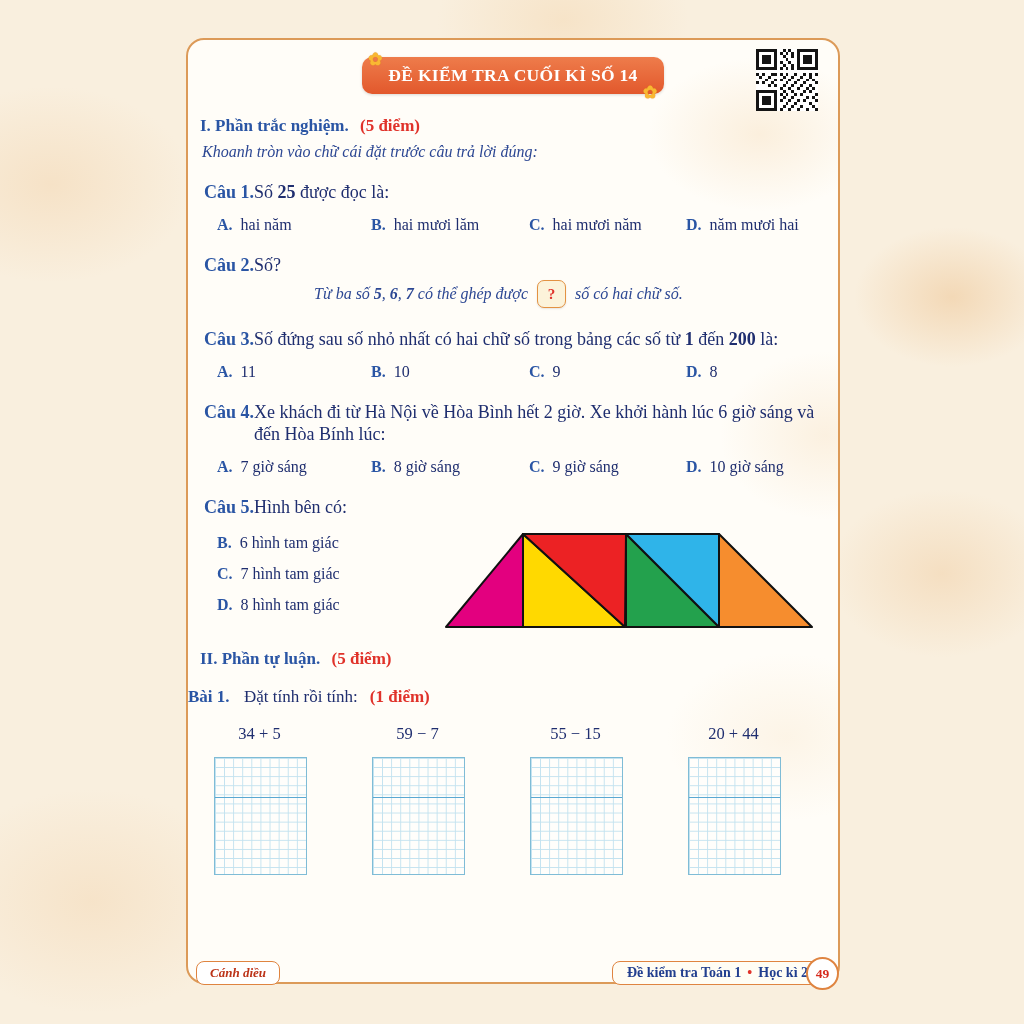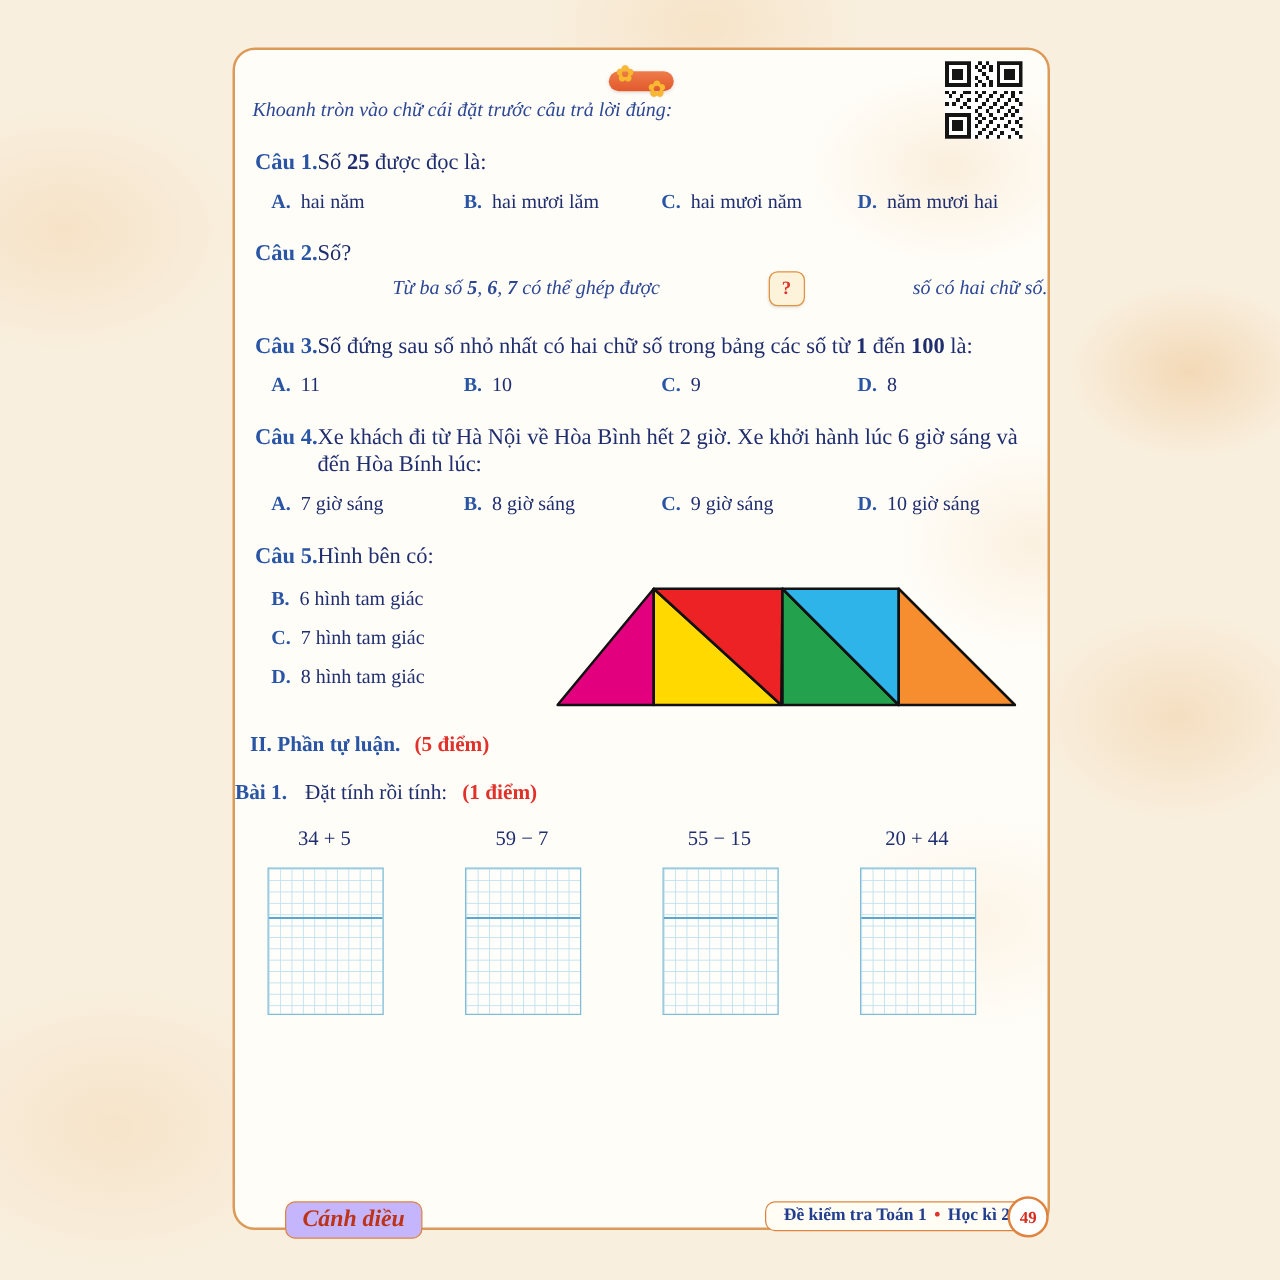--- a/index.html
+++ b/index.html
@@ -36,21 +36,21 @@
   .sec-head .t{color:#2a55a4;}
   .sec-head .p{color:#e0322a;margin-left:7px;}
   .instruction{margin:7px 0 0 14px;font-style:italic;color:#2c4793;font-size:16px;}
   .q-head{display:flex;margin:20px 0 0 16px;font-size:18px;line-height:1.25;}
   .q-label{color:#2a55a4;font-weight:bold;min-width:50px;flex:0 0 auto;}
   .q-text{color:#1f2e6f;}
   .b{font-weight:bold;}
   .options{display:grid;grid-template-columns:154px 158px 157px auto;margin:12px 0 0 29px;font-size:16px;}
   .opt-letter{color:#2a55a4;font-weight:bold;margin-right:8px;}
   .opt-text{color:#1f2e6f;text-align:right;}
-  .q2-line{margin:4px 0 0 126px;font-style:italic;color:#2c4793;font-size:16px;display:flex;align-items:center;justify-content:space-between;}
+  .q2-line{margin:4px 0 0 126px;font-style:italic;color:#2c4793;font-size:16px;display:flex;align-items:center;}
   .mystery-box{
     display:inline-flex;align-items:center;justify-content:center;flex:0 0 auto;
     width:27px;height:26px;border:1.5px solid #e39242;border-radius:7px;background:#fcf3da;
     color:#e0322a;font-weight:bold;font-style:normal;font-size:15px;margin:0 9px;
     box-shadow:0 1px 2px rgba(0,0,0,.10);
   }
   .q5-row{display:flex;margin:10px 0 0 16px;}
   .q5-opts{width:241px;flex:0 0 auto;padding-top:6px;}
   .q5-opt{margin-bottom:13px;font-size:16px;padding-left:13px;}
   .figure{margin-top:4px;}
@@ -63,40 +63,41 @@
   .grid-box{
     width:91px;height:116px;border:1px solid #7fbcd6;background-color:#fffefb;
     background-image:
       linear-gradient(transparent 39px, #5aa8d2 39px, #5aa8d2 40.5px, transparent 40.5px),
       linear-gradient(90deg, #c2e2ef 1px, transparent 1px),
       linear-gradient(#c2e2ef 1px, transparent 1px);
     background-size:100% 100%, 9.1px 9.1px, 9.1px 9.1px;
   }
   .pub-badge{
     position:absolute;left:196px;top:961px;padding:3px 13px;border:1.5px solid #df8440;border-radius:8px;
-    background:#c4b5fd;color:#bc3318;font-weight:bold;font-style:italic;font-size:19px;margin-left:32px;
+    background:#ffffff;color:#bc3318;font-weight:bold;font-style:italic;font-size:13px;
   }
   .book-badge{
     position:absolute;left:612px;top:961px;padding:3px 14px;border:1.5px solid #df8440;border-radius:8px;
     background:#fffdf4;color:#223f8f;font-weight:bold;font-size:14px;white-space:nowrap;
   }
   .book-badge .dot{color:#e0322a;margin:0 6px;}
   .page-badge{
     position:absolute;left:806px;top:957px;width:29px;height:29px;border:2px solid #df8440;border-radius:50%;
     background:#ffffff;color:#d62b1e;font-weight:bold;font-size:13.5px;
     display:flex;align-items:center;justify-content:center;z-index:2;
   }
 </style>
 </head>
 <body>
 
 <div class="card">
 
   <div class="banner">
     <span class="flower tl">✿</span>
+    <span>ĐỀ KIỂM TRA CUỐI KÌ SỐ 14</span>
     <span class="flower br">✿</span>
   </div>
 
   <svg class="qr" viewBox="0 0 21 21" shape-rendering="crispEdges" xmlns="http://www.w3.org/2000/svg">
     <rect width="21" height="21" fill="#ffffff"></rect>
     <g fill="#141414">
       <rect x="0" y="0" width="7" height="7"></rect>
         <rect x="14" y="0" width="7" height="7"></rect>
         <rect x="0" y="14" width="7" height="7"></rect>
     </g>
@@ -191,20 +192,24 @@
         <rect x="15" y="19" width="1" height="1"></rect>
         <rect x="19" y="19" width="1" height="1"></rect>
       <rect x="8" y="20" width="1" height="1"></rect>
         <rect x="11" y="20" width="1" height="1"></rect>
         <rect x="14" y="20" width="1" height="1"></rect>
         <rect x="17" y="20" width="1" height="1"></rect>
         <rect x="20" y="20" width="1" height="1"></rect>
     </g>
   </svg>
 
+  <div class="sec-head">
+    <span class="t">I. Phần trắc nghiệm.</span>
+    <span class="p">(5 điểm)</span>
+  </div>
 
   <div class="instruction">Khoanh tròn vào chữ cái đặt trước câu trả lời đúng:</div>
 
   <div class="q-head">
     <span class="q-label">Câu 1.</span>
     <span class="q-text">
       <span>Số </span><span class="b">25</span><span> được đọc là:</span>
     </span>
   </div>
   <div class="options">
@@ -220,21 +225,21 @@
   </div>
   <div class="q2-line">
     <span><span>Từ ba số </span><span class="b">5</span><span>, </span><span class="b">6</span><span>, </span><span class="b">7</span><span> có thể ghép được</span></span>
     <span class="mystery-box">?</span>
     <span>số có hai chữ số.</span>
   </div>
 
   <div class="q-head">
     <span class="q-label">Câu 3.</span>
     <span class="q-text">
-      <span>Số đứng sau số nhỏ nhất có hai chữ số trong bảng các số từ </span><span class="b">1</span><span> đến </span><span class="b">100</span><span> là:</span>
+      <span>Số đứng sau số nhỏ nhất có hai chữ số trong bảng các số từ </span><span class="b">1</span><span> đến </span><span class="b">200</span><span> là:</span>
     </span>
   </div>
   <div class="options">
     <div class="opt-cell"><span class="opt-letter">A.</span><span class="opt-text">11</span></div>
     <div class="opt-cell"><span class="opt-letter">B.</span><span class="opt-text">10</span></div>
     <div class="opt-cell"><span class="opt-letter">C.</span><span class="opt-text">9</span></div>
     <div class="opt-cell"><span class="opt-letter">D.</span><span class="opt-text">8</span></div>
   </div>
 
   <div class="q-head">

